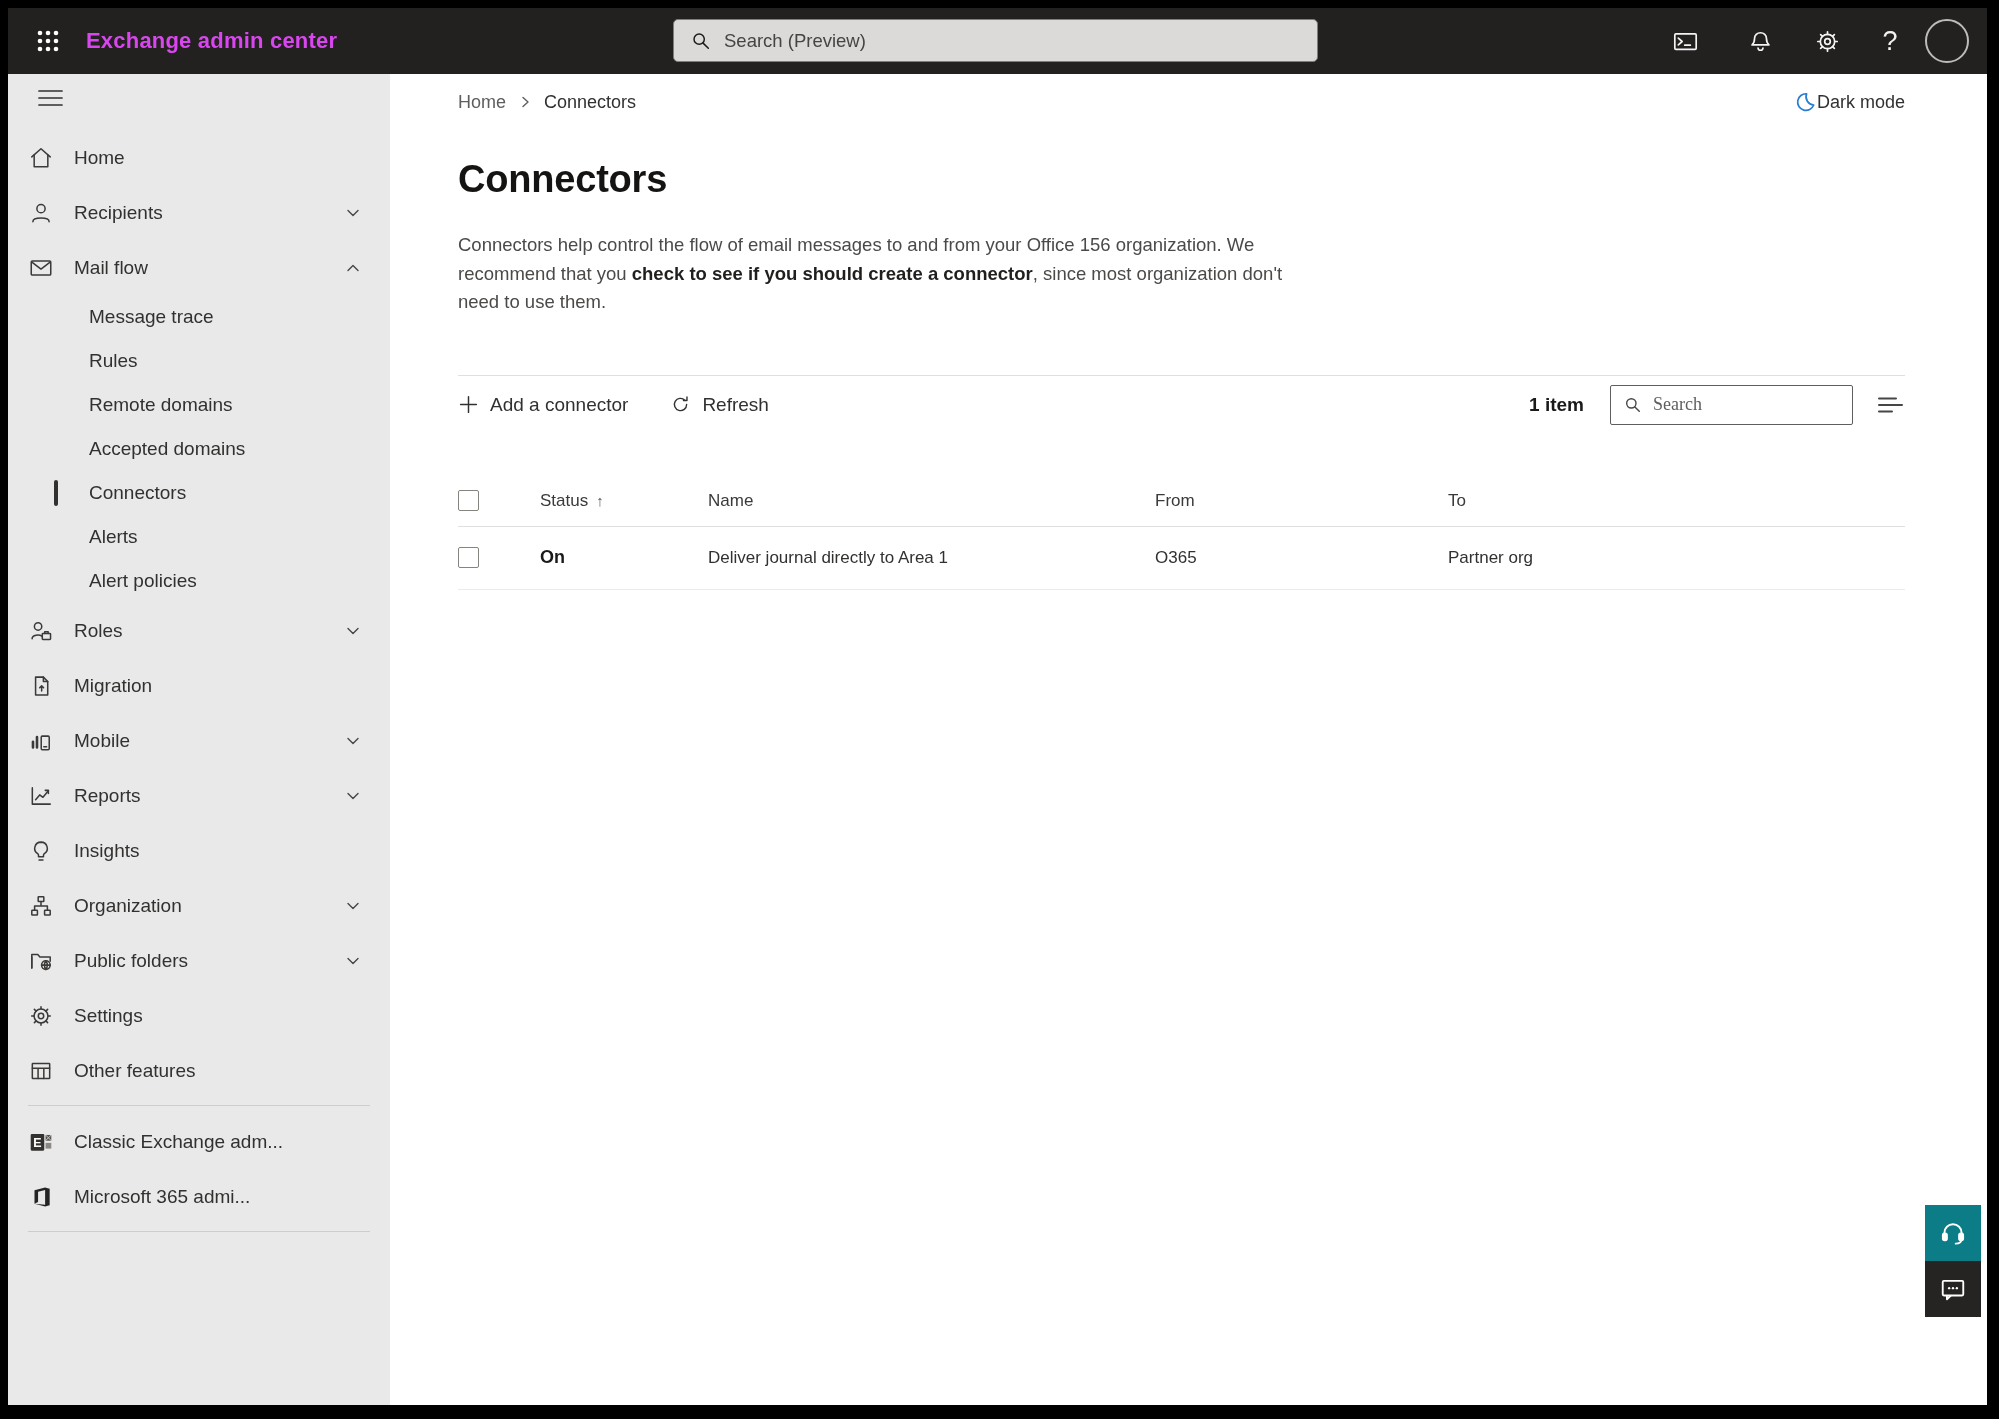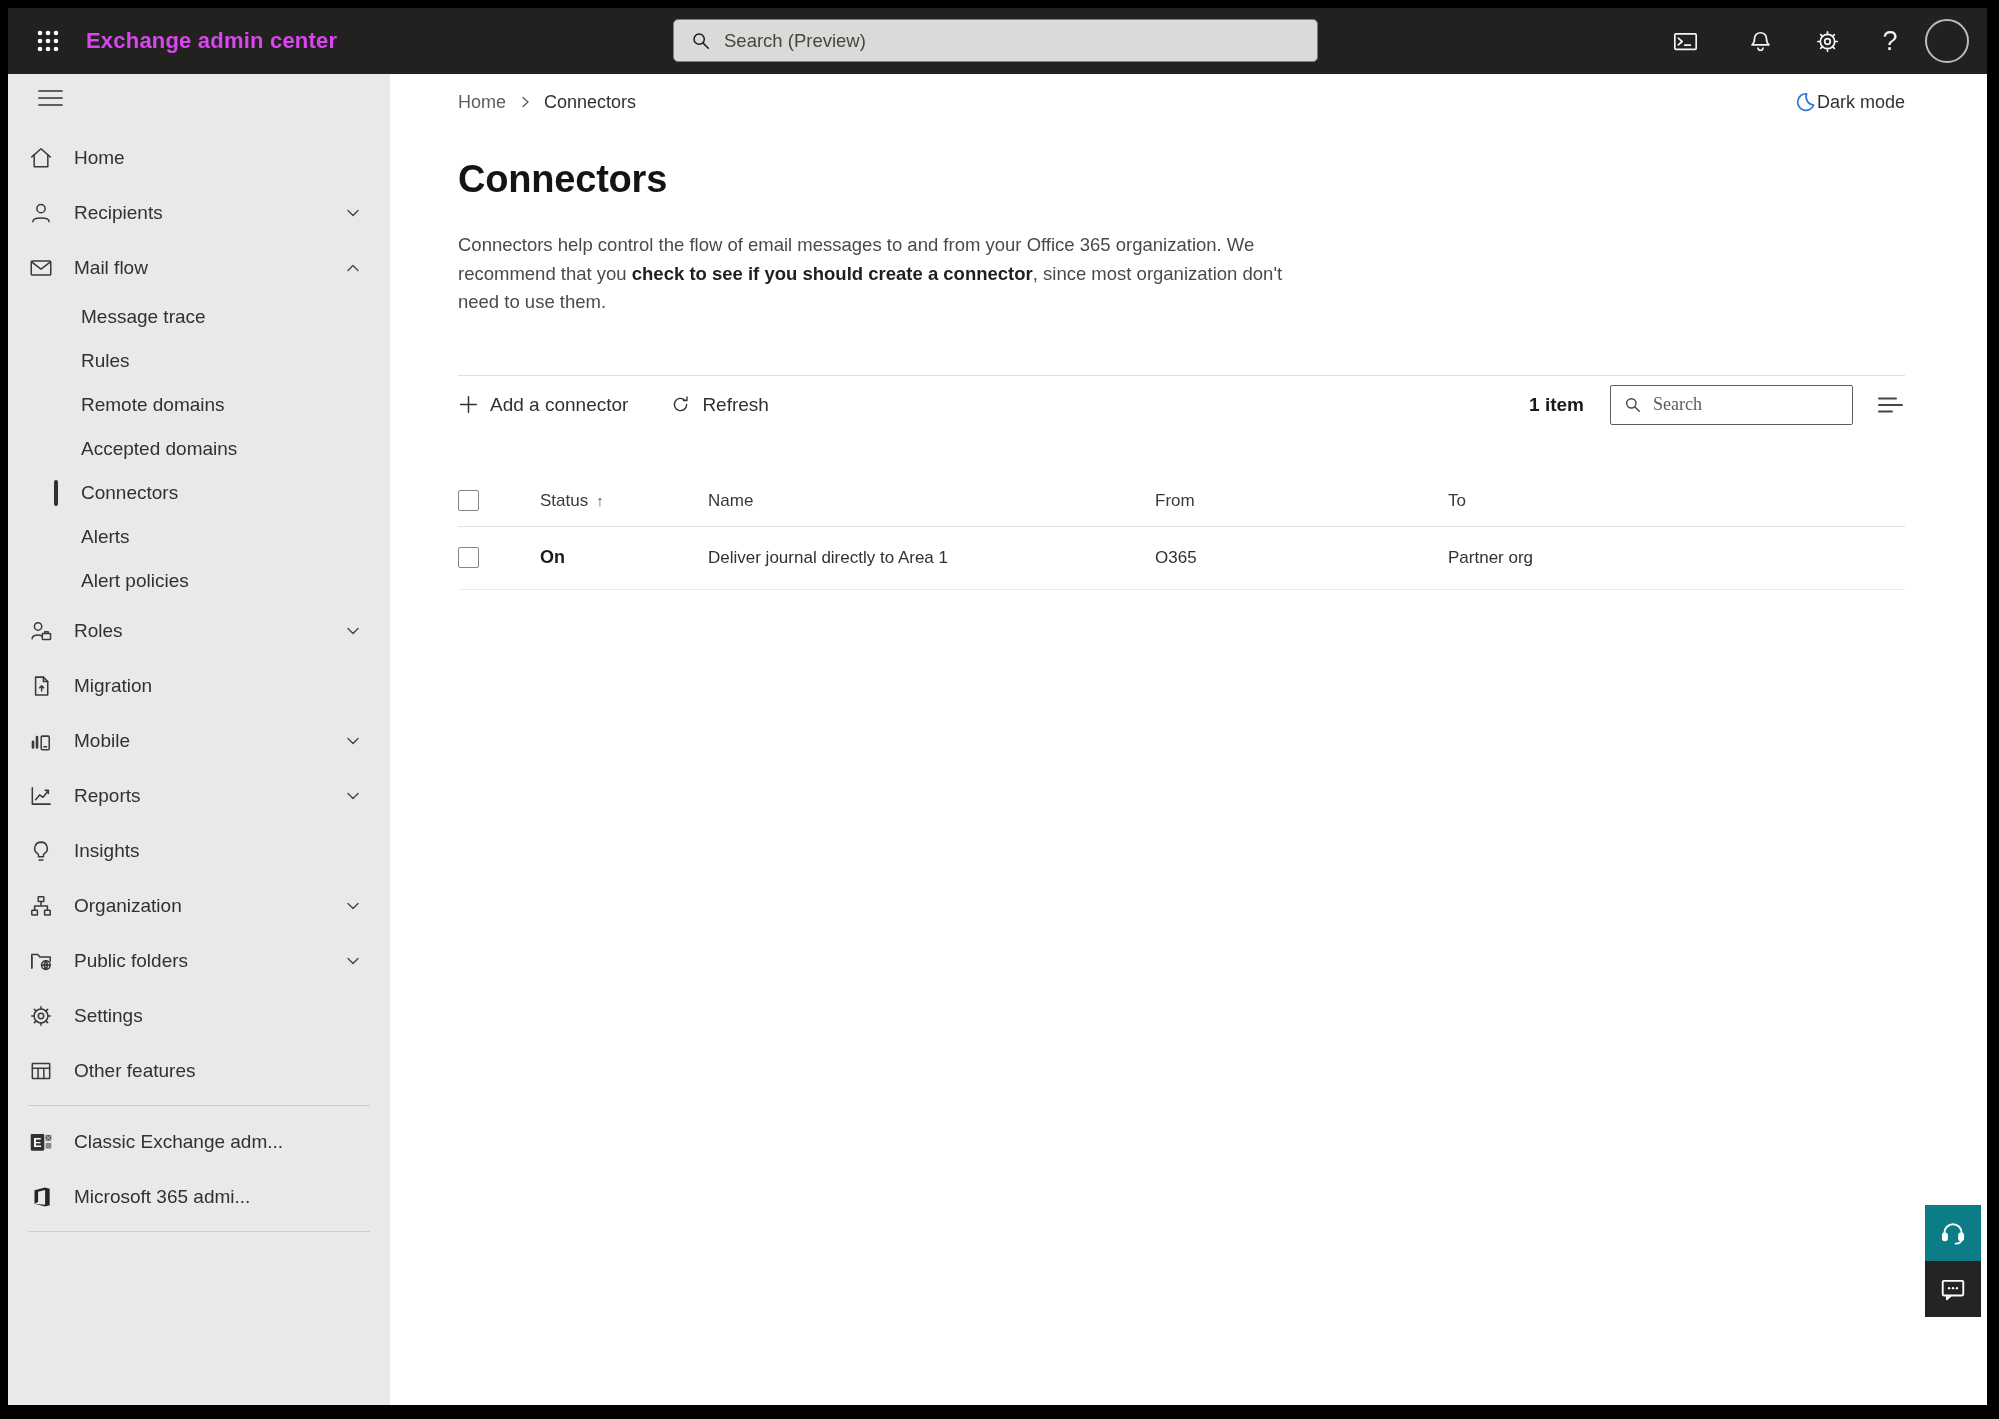--- a/index.html
+++ b/index.html
@@ -18,21 +18,21 @@
   .avatar { position:absolute; left:1917px; top:11px; width:44px; height:44px; border-radius:50%; border:2px solid #bebcba; cursor:pointer; }
 
   
   .sidebar { position:absolute; left:8px; top:74px; width:382px; bottom:14px; background:#e9e9e9; overflow:hidden; }
   .burger { height:48px; display:flex; align-items:center; padding-left:30px; cursor:pointer; }
   .nav { margin-top:8px; }
   .it { position:relative; height:55px; display:flex; align-items:center; padding:0 27px 0 20px; cursor:pointer; }
   .it .ic { width:26px; height:26px; flex:none; display:flex; align-items:center; justify-content:center; }
   .it .lb { margin-left:20px; font-size:19px; color:#323130; flex:1; white-space:nowrap; overflow:hidden; }
   .sub { height:44px; padding-left:65px; }
-  .sub .lb { margin-left:8px; }
+  .sub .lb { margin-left:16px; }
   .sel::before { content:''; position:absolute; left:46px; top:9px; width:4px; height:26px; background:#323130; border-radius:2px; }
   .sdiv { border-top:1px solid #cfcdcb; margin:7px 20px 8px 20px; }
 
   
   .content { position:absolute; left:390px; top:74px; right:12px; bottom:14px; background:#fff; overflow:hidden; }
   .crumb-row { display:flex; justify-content:space-between; align-items:center; margin:16px 82px 0 68px; }
   .crumb { display:flex; align-items:center; gap:12px; font-size:18px; }
   .crumb .home { color:#605e5c; cursor:pointer; }
   .crumb .cur { color:#323130; }
   .darkmode { display:flex; align-items:center; font-size:18px; color:#323130; cursor:pointer; }
@@ -356,21 +356,21 @@
       <svg width="24" height="24" viewBox="0 0 24 24" style="stroke:#2b7cd3;fill:none;stroke-width:1.7;stroke-linejoin:round">
         <path d="M13.6 3.8A8.3 8.3 0 1 0 20.7 15 8.3 8.3 0 0 1 13.6 3.8Z"></path>
       </svg>
       <span>Dark mode</span>
     </div>
   </div>
 
   <h1 class="pagetitle">Connectors</h1>
 
   <div class="desc">
-    <div>Connectors help control the flow of email messages to and from your Office 365 organization. We</div>
+    <div>Connectors help control the flow of email messages to and from your Office 156 organization. We</div>
     <div><span>recommend that you </span><span class="lnk">check to see if you should create a connector</span><span>, since most organization don't</span></div>
     <div>need to use them.</div>
   </div>
 
   <div class="hr1"></div>
 
   <div class="toolbar">
     <div class="tbtn">
       <svg width="21" height="21" viewBox="0 0 20 20" style="stroke:#323130;fill:none;stroke-width:1.4;stroke-linecap:round">
           <path d="M10 2.5v15M2.5 10h15"></path>

